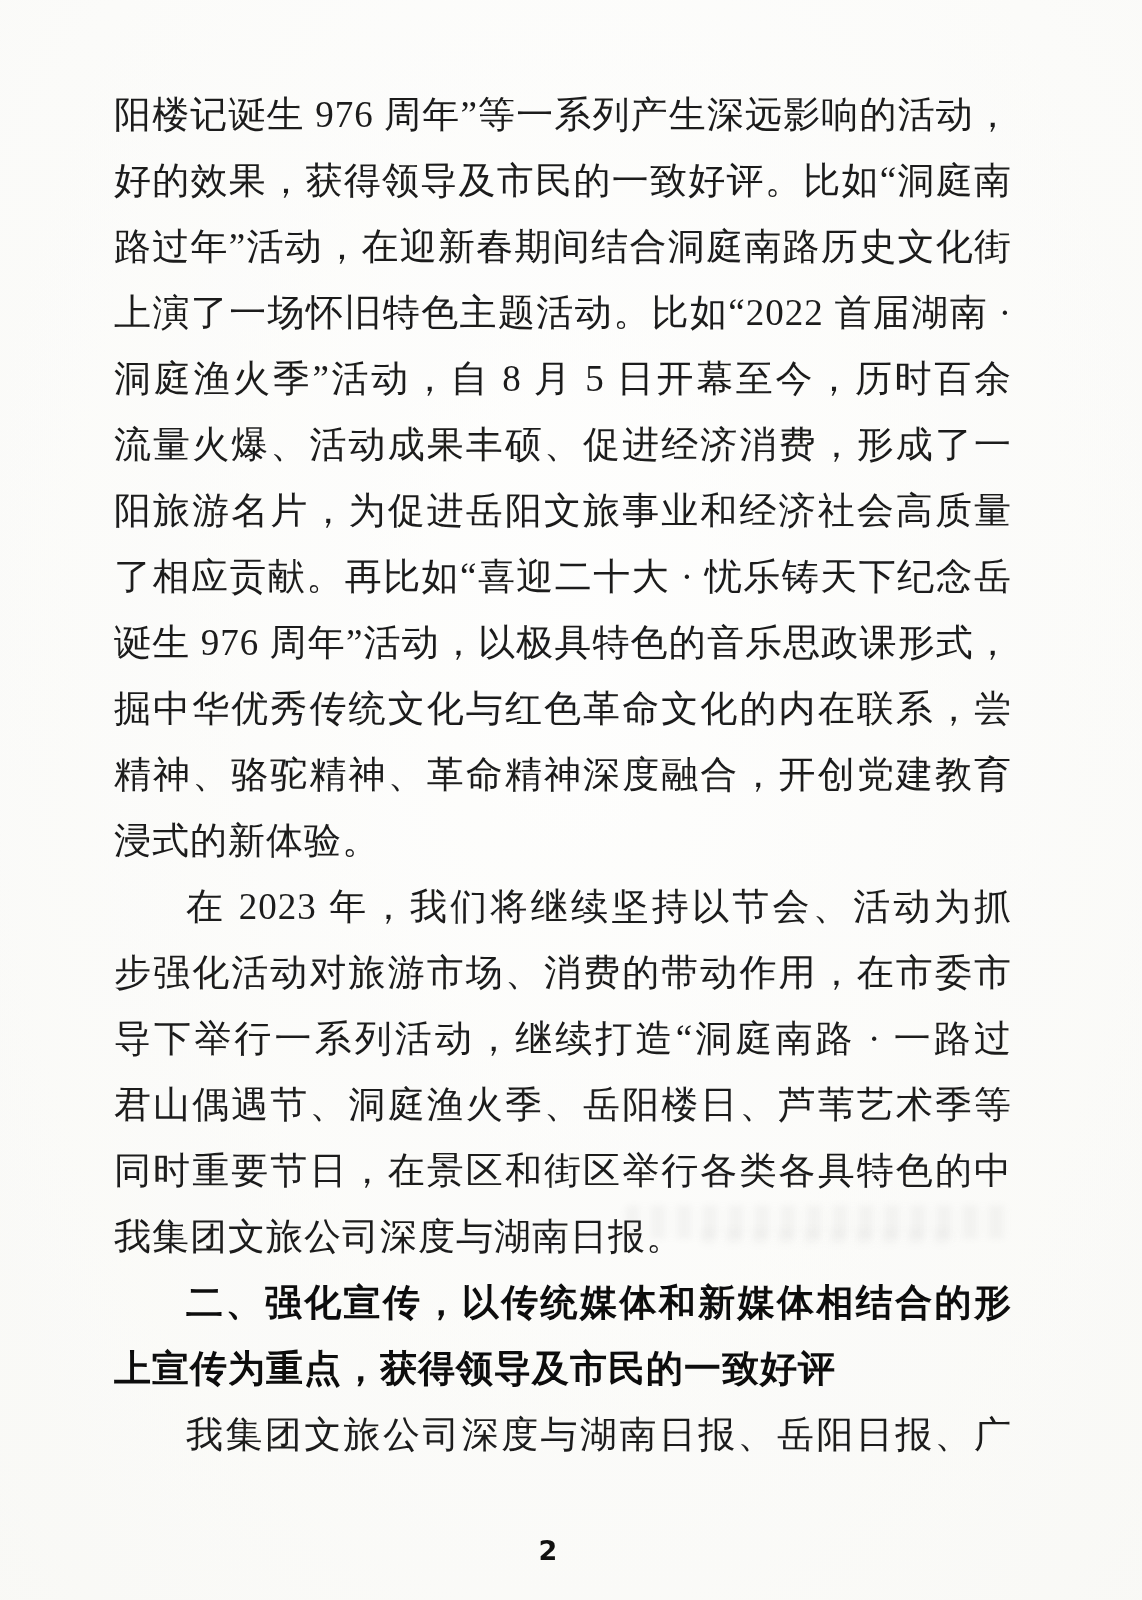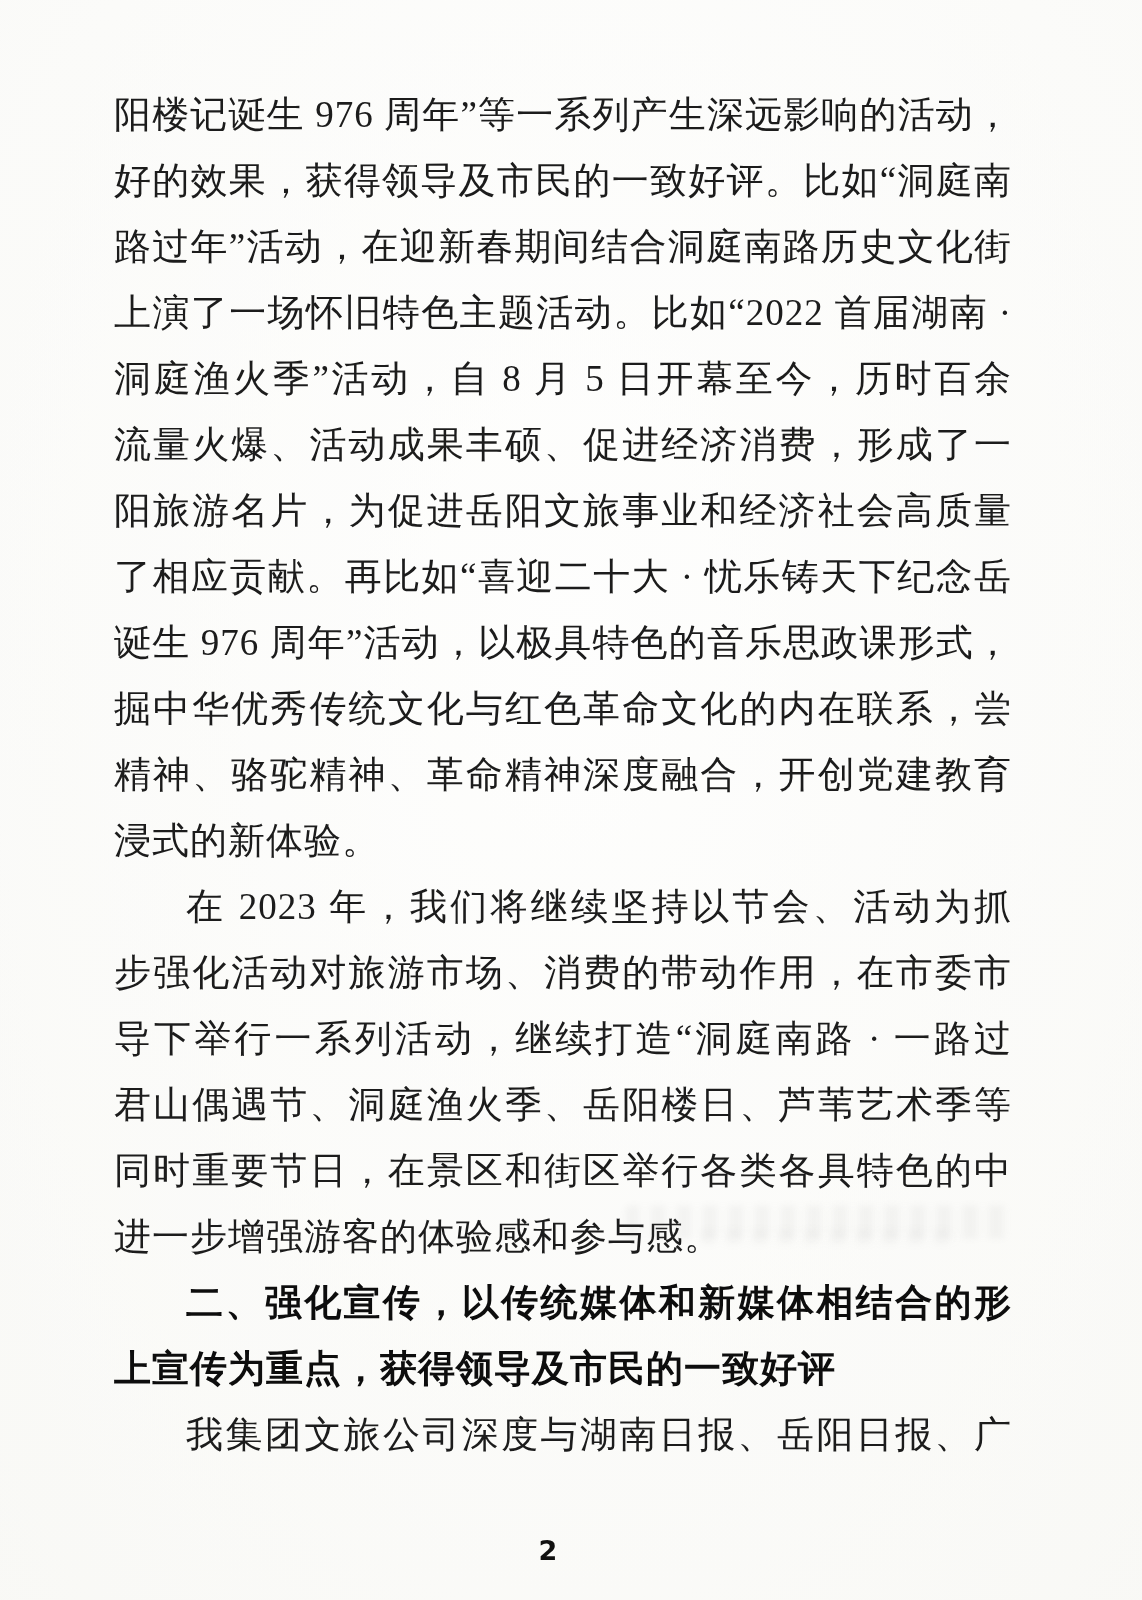--- a/index.html
+++ b/index.html
@@ -92,21 +92,21 @@
     <div class="line full">了相应贡献。再比如“喜迎二十大 · 忧乐铸天下纪念岳阳楼记</div>
     <div class="line full">诞生 976 周年”活动，以极具特色的音乐思政课形式，深入挖</div>
     <div class="line full">掘中华优秀传统文化与红色革命文化的内在联系，尝试把求索</div>
     <div class="line full">精神、骆驼精神、革命精神深度融合，开创党建教育+文旅沉</div>
     <div class="line short">浸式的新体验。</div>
     <div class="line full indent">在 2023 年，我们将继续坚持以节会、活动为抓手，进一</div>
     <div class="line full">步强化活动对旅游市场、消费的带动作用，在市委市政府的领</div>
     <div class="line full">导下举行一系列活动，继续打造“洞庭南路 · 一路过年”、520</div>
     <div class="line full">君山偶遇节、洞庭渔火季、岳阳楼日、芦苇艺术季等重大活动，</div>
     <div class="line full">同时重要节日，在景区和街区举行各类各具特色的中小型活动，</div>
-    <div class="line short">进一步增强游客的体验感和参与感。</div>
+    <div class="line short">我集团文旅公司深度与湖南日报。</div>
     <div class="line full indent bold">二、强化宣传，以传统媒体和新媒体相结合的形式，以线</div>
     <div class="line short bold">上宣传为重点，获得领导及市民的一致好评</div>
     <div class="line full indent">我集团文旅公司深度与湖南日报、岳阳日报、广播电视台、</div>
   </div>
 
   <div class="smudge smudge-a"></div>
   <div class="smudge smudge-b"></div>
 
   <div class="page-number">2</div>
 </div>

